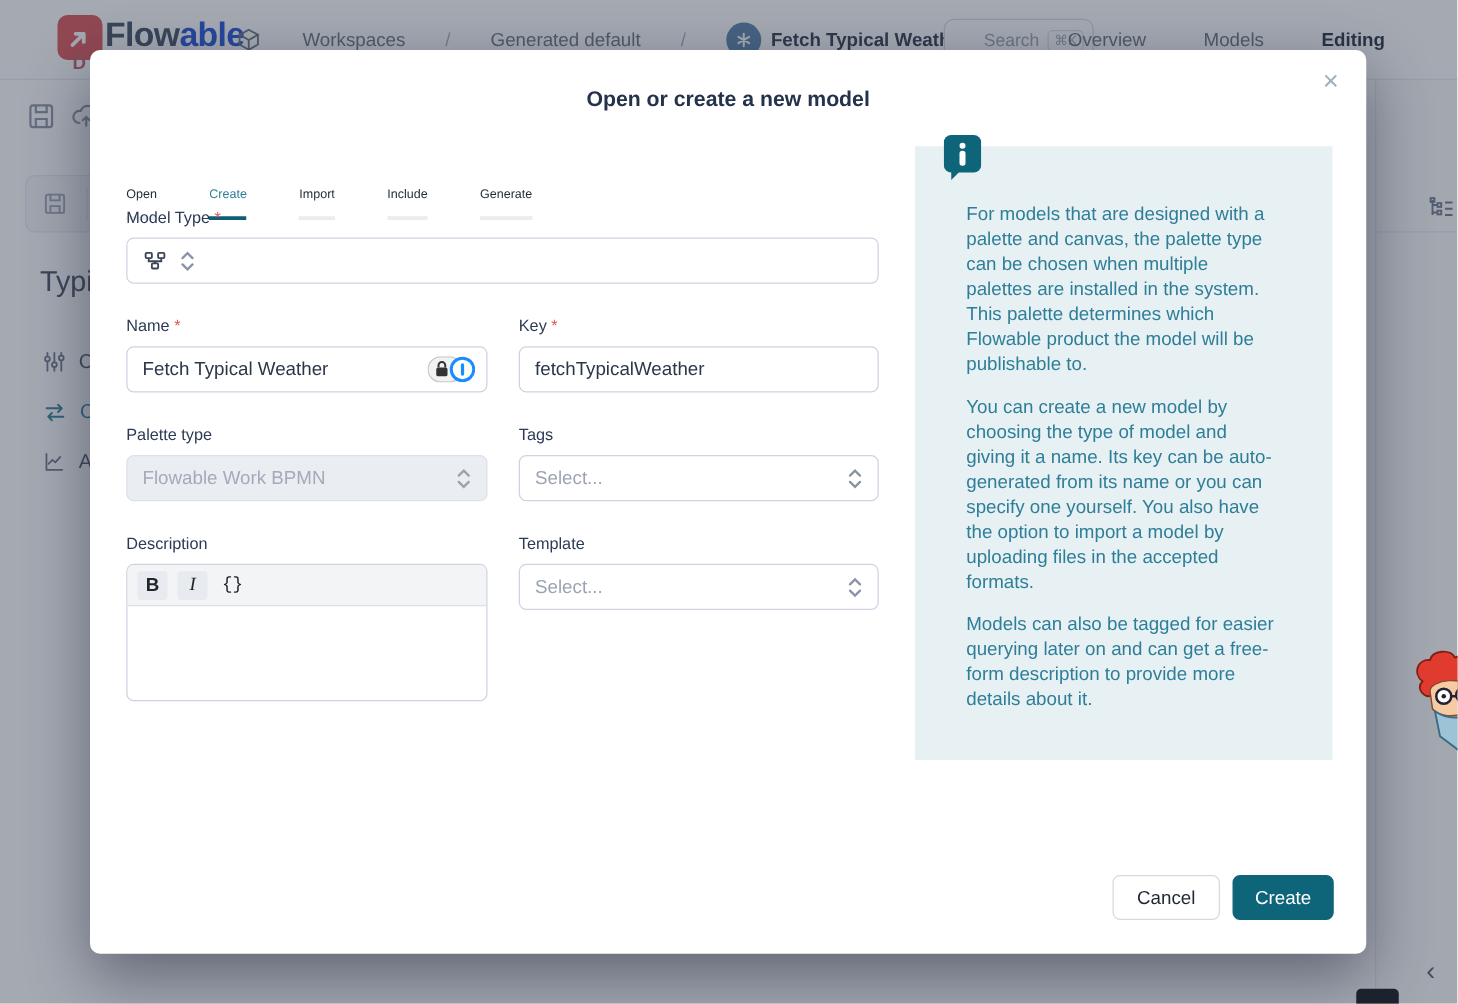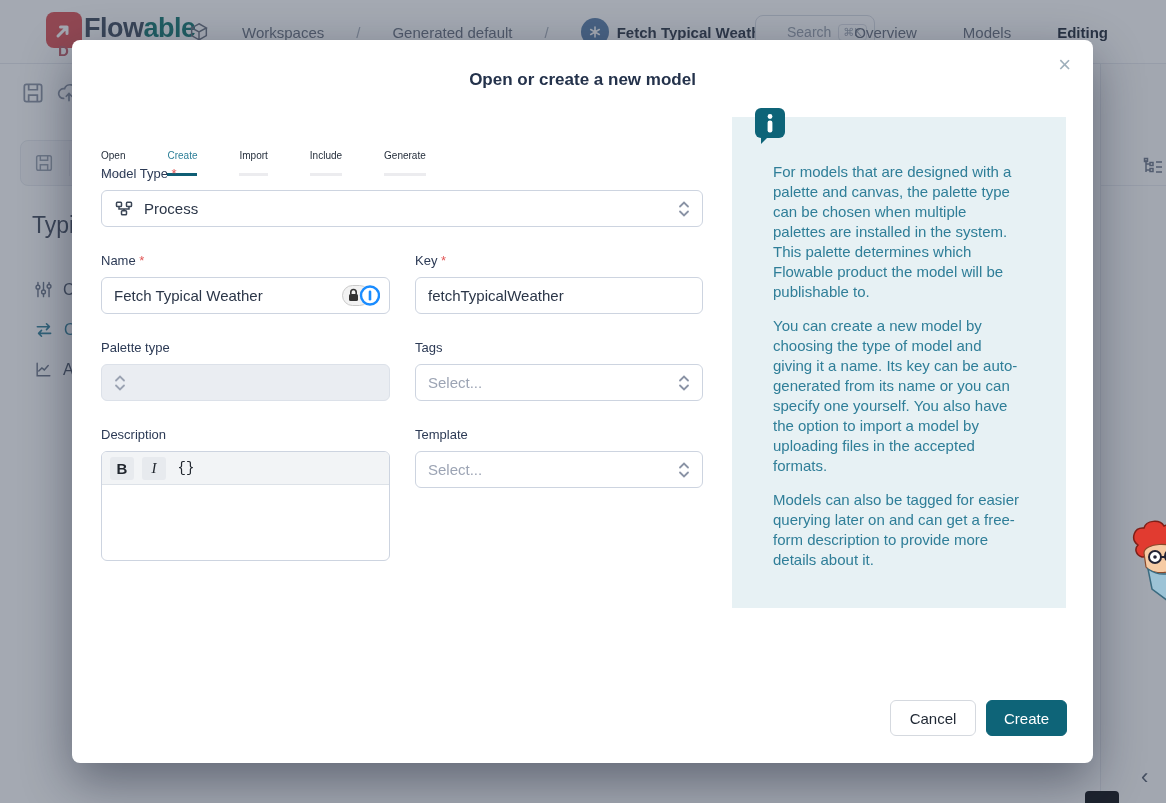--- a/index.html
+++ b/index.html
@@ -6,21 +6,21 @@
   html,body { width:1166px; height:803px; overflow:hidden; }
   body { font-family:"Liberation Sans", sans-serif; background:#fff; position:relative; }
 
   
   .app-bg { position:absolute; inset:0; background:#fff; }
   .app-header { position:absolute; top:0; left:0; right:0; height:64px; background:#fff; border-bottom:1px solid #e7eaee; display:flex; align-items:center; }
   .logo-wrap { position:absolute; left:46px; top:12px; display:flex; align-items:flex-start; }
   .logo-icon { width:36px; height:36px; border-radius:8px; background:#dd4f52; display:flex; align-items:center; justify-content:center; }
   .logo-text { font-size:27px; font-weight:bold; letter-spacing:-0.5px; margin-left:2px; margin-top:1px; }
   .logo-text .p1 { color:#3c4a5c; }
-  .logo-text .p2 { color:#0f766e; }
+  .logo-text .p2 { color:#1d4ed8; }
   .logo-sub { position:absolute; left:58px; top:42px; font-size:15px; font-weight:bold; color:#c25a64; }
   .crumbs { position:absolute; left:188px; top:0; height:64px; display:flex; align-items:center; gap:32px; color:#68707e; font-size:15px; white-space:nowrap; }
   .crumb-sep { color:#aab1bc; }
   .crumb-strong { color:#2a3342; font-weight:bold; display:flex; align-items:center; gap:8px; }
   .app-circle { width:28px; height:28px; border-radius:50%; background:#587fa9; display:flex; align-items:center; justify-content:center; }
   .searchbox { position:absolute; left:755px; top:15px; width:120px; height:34px; border:1px solid #d8dce3; border-radius:8px; display:flex; align-items:center; gap:7px; padding:0 24px; color:#99a1ad; font-size:14px; background:#fff; }
   .kbd { border:1px solid #dcdfe5; border-radius:4px; font-size:11px; padding:1px 4px; color:#a3aab6; }
   .top-nav { position:absolute; right:58px; top:0; height:64px; display:flex; align-items:center; gap:46px; font-size:15px; color:#68707e; }
   .top-nav .active { color:#1f2937; font-weight:bold; }
 
@@ -214,21 +214,20 @@
   </div>
 
   <div class="field-label" style="left:29px; top:126px;"><span>Model Type</span> <span class="req">*</span></div>
   <div class="control" style="left:29px; top:150px; width:602px;">
     <svg width="20" height="20" viewBox="0 0 24 24" fill="none" stroke="#3b4656" stroke-width="1.8" style="margin-right:10px;">
         <rect x="3" y="4" width="6" height="5" rx="1"></rect>
         <rect x="15" y="4" width="6" height="5" rx="1"></rect>
         <rect x="9" y="14" width="6" height="5" rx="1"></rect>
         <path d="M6 9v3h12V9 M12 12v2"></path>
       </svg>
-    <span class="grow">Process</span>
     <svg class="dbl-chevron" width="12" height="18" viewBox="0 0 12 18" fill="none" stroke="#8a93a5" stroke-width="1.8" stroke-linecap="round">
         <path d="M2 6.5 6 2.5 10 6.5 M2 11.5 6 15.5 10 11.5"></path>
       </svg>
   </div>
 
   <div class="field-label" style="left:29px; top:213px;"><span>Name</span> <span class="req">*</span></div>
   <div class="input-wrap" style="left:29px; top:237px; width:289px;">
     <input class="text-input" type="text" value="Fetch Typical Weather" style="">
     <div class="op-icons">
       <svg width="38" height="21" viewBox="0 0 38 21">
@@ -240,20 +239,21 @@
       </svg>
     </div>
   </div>
   <div class="field-label" style="left:343px; top:213px;"><span>Key</span> <span class="req">*</span></div>
   <div class="input-wrap" style="left:343px; top:237px; width:288px;">
     <input class="text-input" type="text" value="fetchTypicalWeather" style="">
   </div>
 
   <div class="field-label" style="left:29px; top:300px;">Palette type</div>
   <div class="control disabled" style="left:29px; top:324px; width:289px;">
+    <span class="grow">Flowable Work BPMN</span>
     <svg class="dbl-chevron" width="12" height="18" viewBox="0 0 12 18" fill="none" stroke="#9aa2b2" stroke-width="1.8" stroke-linecap="round">
         <path d="M2 6.5 6 2.5 10 6.5 M2 11.5 6 15.5 10 11.5"></path>
       </svg>
   </div>
   <div class="field-label" style="left:343px; top:300px;">Tags</div>
   <div class="control" style="left:343px; top:324px; width:288px;">
     <span class="grow ph">Select...</span>
     <svg class="dbl-chevron" width="12" height="18" viewBox="0 0 12 18" fill="none" stroke="#8a93a5" stroke-width="1.8" stroke-linecap="round">
         <path d="M2 6.5 6 2.5 10 6.5 M2 11.5 6 15.5 10 11.5"></path>
       </svg>

